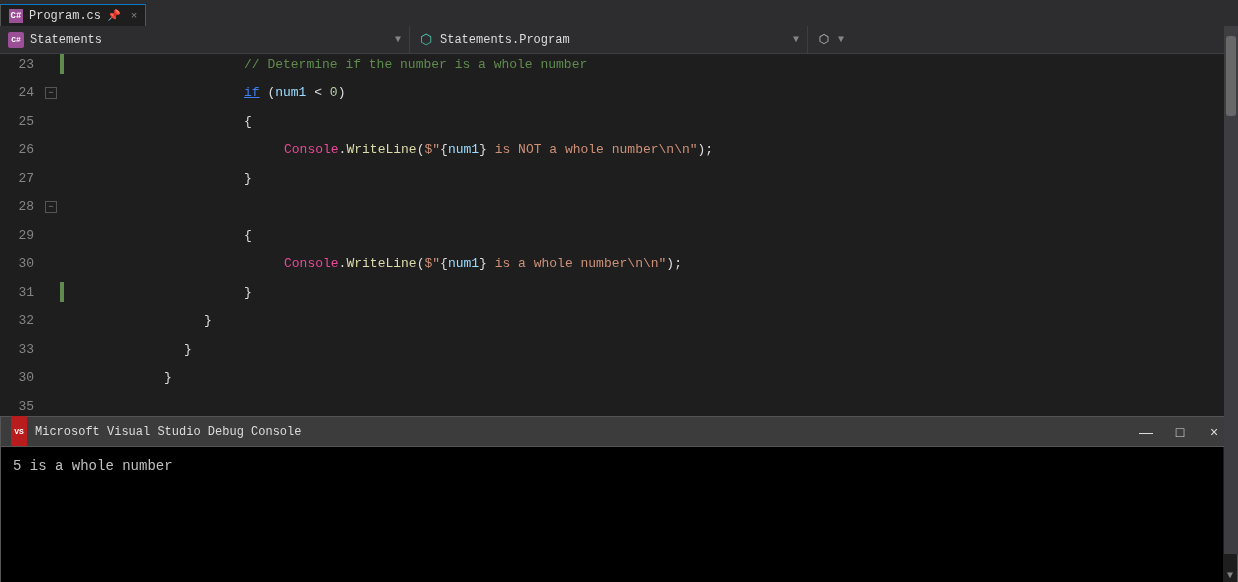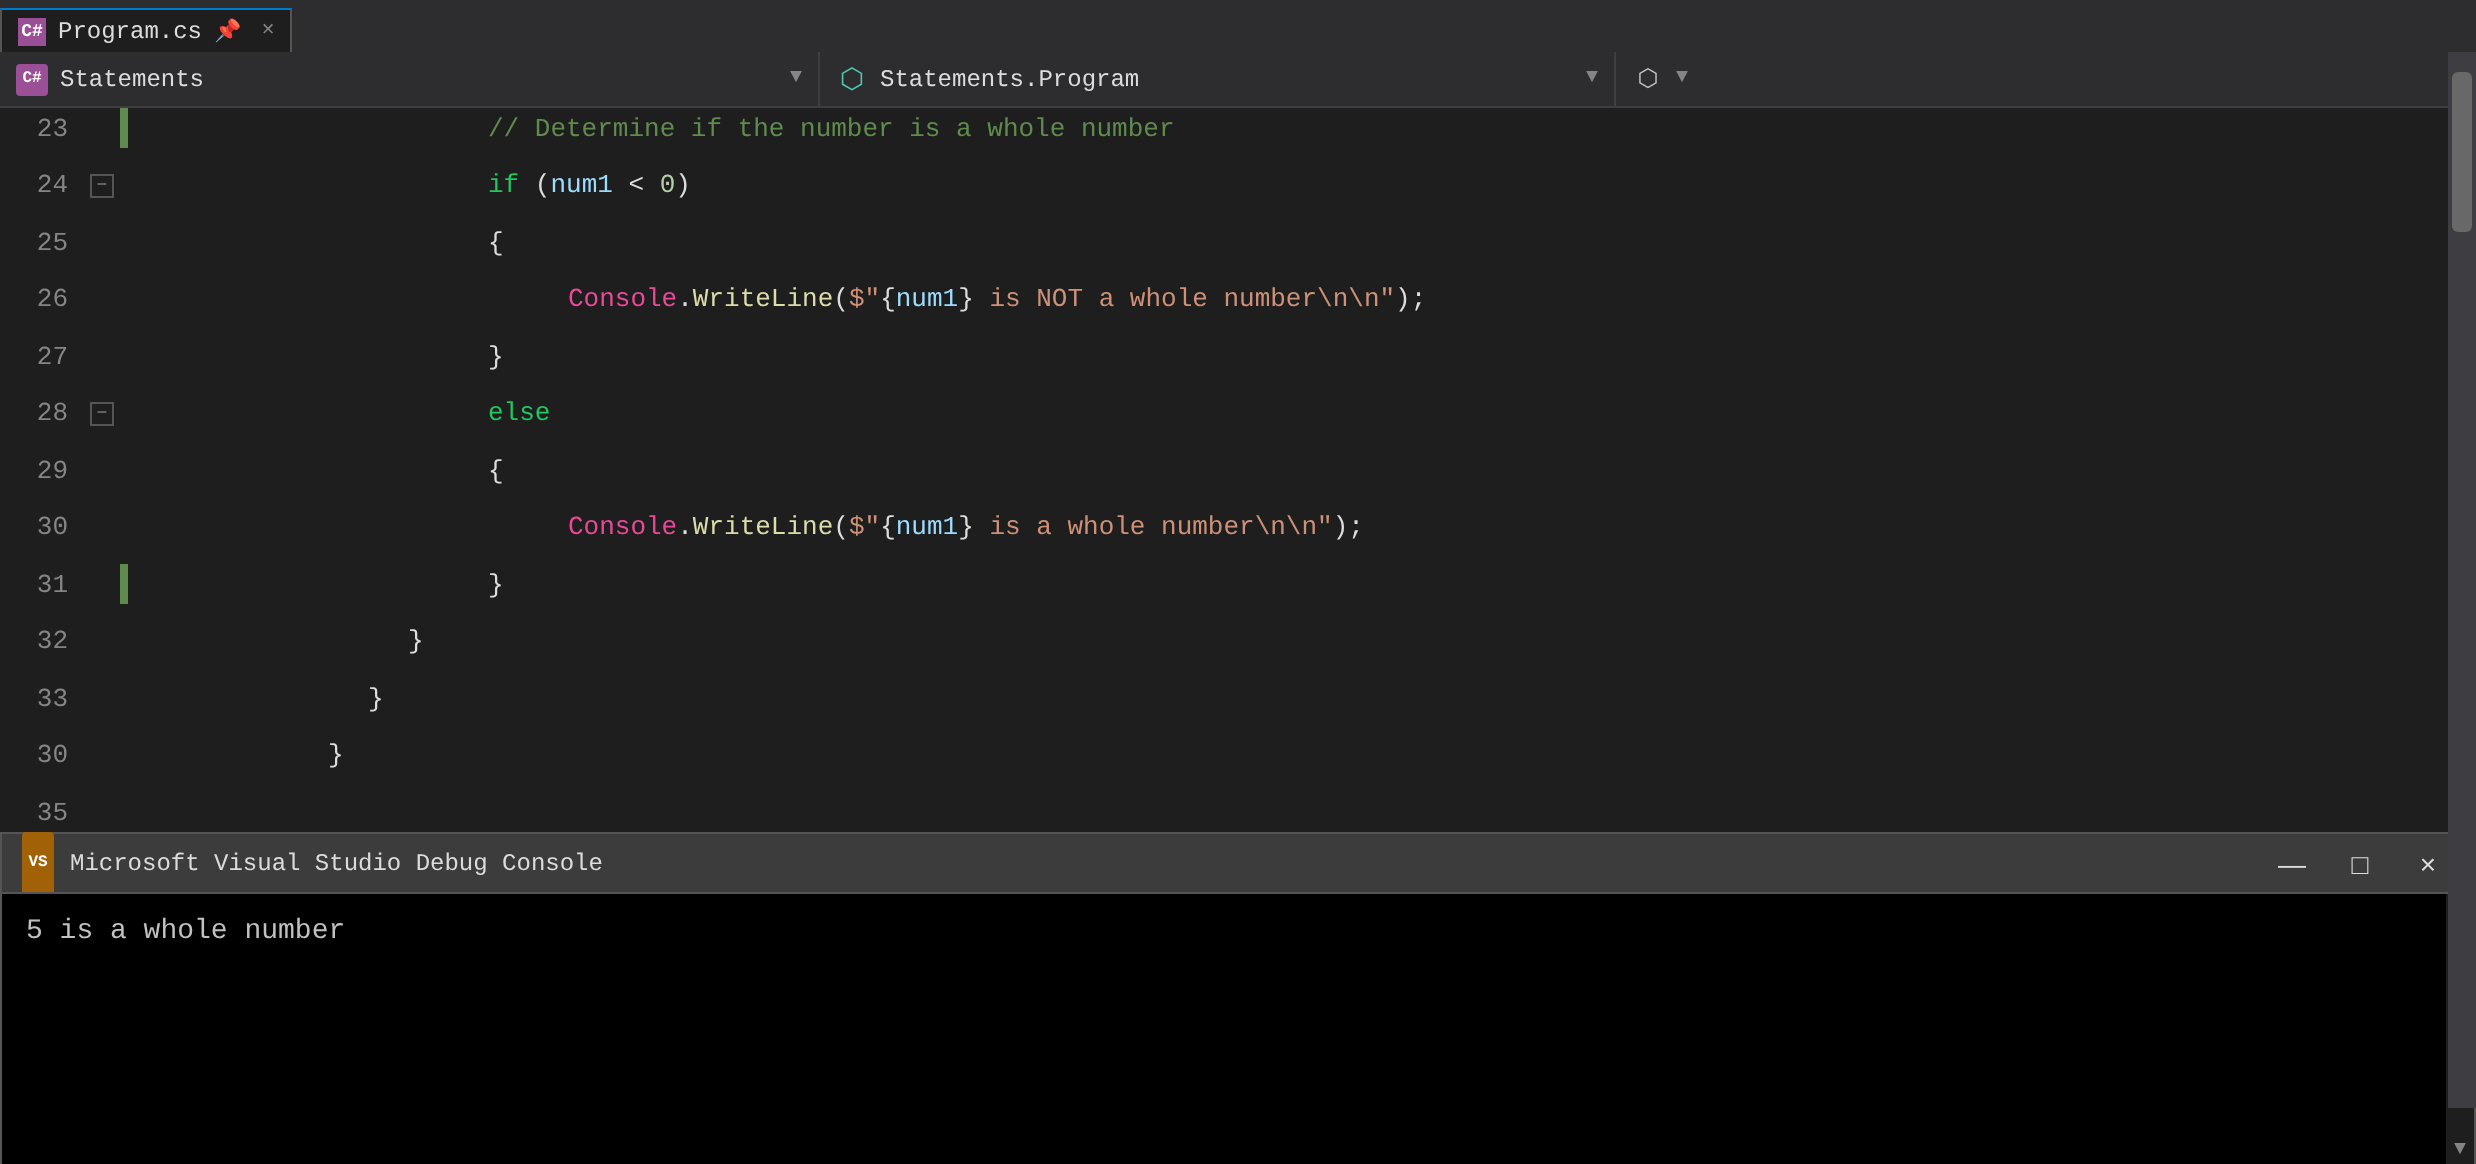--- a/index.html
+++ b/index.html
@@ -129,21 +129,21 @@
 
     
     .editor-area {
       background: #1e1e1e;
       height: 362px;
       display: flex;
       position: relative;
       overflow: hidden;
     }
     .c-comment { color: #608b4e; }
-    .c-keyword { color: #22c55e; }
+    .c-keyword { color: #3b82f6; text-decoration: underline; }
     .c-method { color: #dcdcaa; }
     .c-num { color: #b5cea8; }
     .c-class { color: #ec4899; }
     .c-var { color: #9cdcfe; }
     .c-plain { color: #dcdcdc; }
 
     .scrollbar-right {
       width: 14px;
       background: #3e3e42;
       display: flex;
@@ -170,21 +170,21 @@
       display: flex;
       align-items: center;
       padding: 0 10px;
       gap: 8px;
       border: 1px solid #555;
       border-bottom: none;
     }
     .console-icon {
       width: 16px;
       height: 32px;
-      background: #a16207;
+      background: #b91c1c;
       color: white;
       font-size: 8px;
       font-weight: bold;
       display: flex;
       align-items: center;
       justify-content: center;
       border-radius: 2px;
     }
     .console-title {
       flex: 1;
@@ -388,23 +388,20 @@
         <span style="display:inline-block;width:180px;"></span><span class="c-plain">}</span>
       </div>
     </div>
 
     <div class="line-row">
       <div class="ln">28</div>
       <div class="gutter-cell">
         <div style="width:12px;height:12px;border:1px solid #555;background:#1e1e1e;color:#858585;font-size:9px;display:flex;align-items:center;justify-content:center;cursor:pointer;">−</div>
       </div>
       <div class="bar-cell"></div>
-      <div class="code-cell">
-        <span style="display:inline-block;width:180px;"></span><span class="c-keyword">else</span>
-      </div>
     </div>
 
     <div class="line-row">
       <div class="ln">29</div>
       <div class="gutter-cell"></div>
       <div class="bar-cell"></div>
       <div class="code-cell">
         <span style="display:inline-block;width:180px;"></span><span class="c-plain">{</span>
       </div>
     </div>

